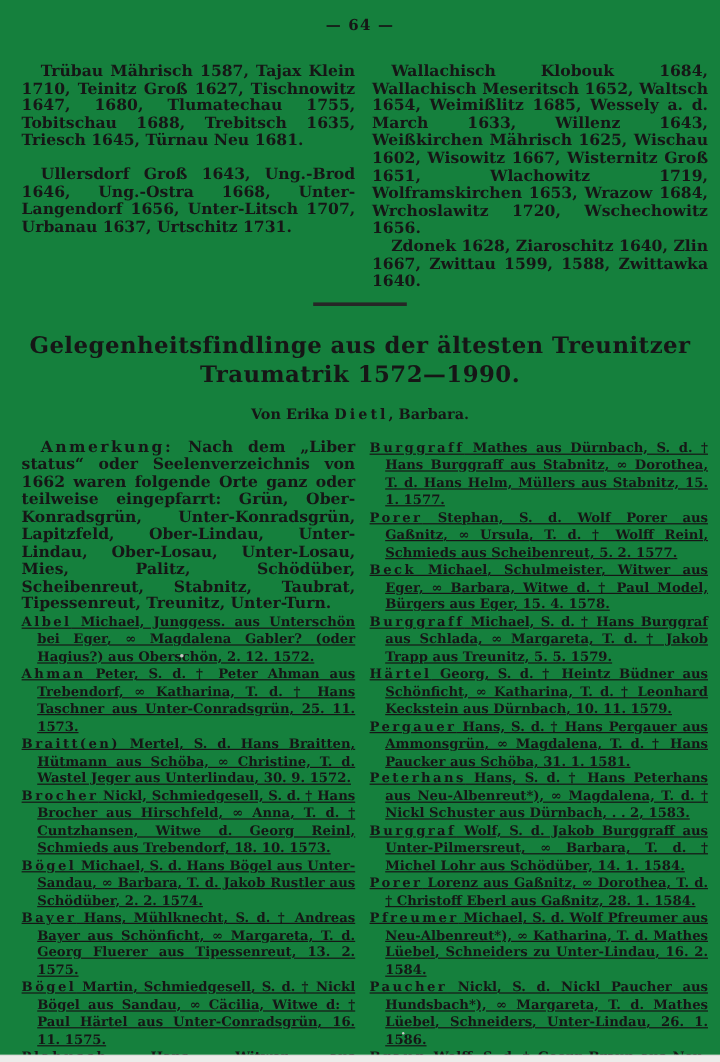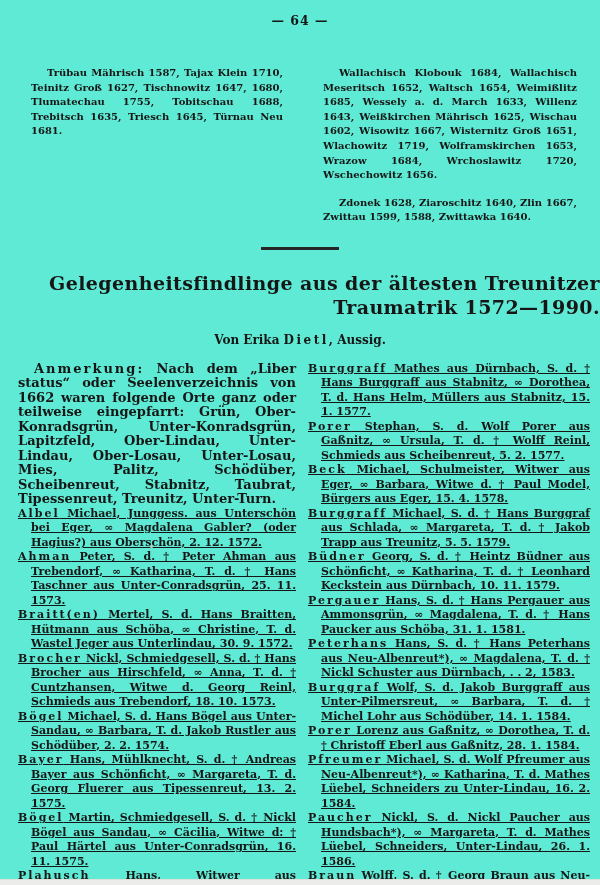--- a/index.html
+++ b/index.html
@@ -1,19 +1,19 @@
 <!DOCTYPE html>
 <html lang="de"><head>
 <meta charset="utf-8">
 <style>
   html,body{margin:0;padding:0;background:#e9e9e7;}
   .page{
     position:relative;
     width:600px;height:885px;
-    background:#5eead4;
+    background:#15803d;
     overflow:hidden;
     font-family:"DejaVu Serif","Liberation Serif",serif;
     color:#161616;
     font-weight:700;
     -webkit-font-smoothing:antialiased;
   }
   .pageno{
     text-align:center;
     padding-top:13px;
     font-size:12.5px;
@@ -21,34 +21,34 @@
   }
   .toprow{
     display:flex;
     gap:14px;
     margin-top:25px;
     padding:0 10px 0 18px;
   }
   .top-left{width:278px;}
   .top-right{flex:1;}
   .tl{
-    margin:13px;
+    margin:0;
     text-indent:16px;
     text-align:justify;
-    font-size:10px;
+    font-size:13px;
     line-height:14.6px;
   }
   .top-left .tl + .tl{margin-top:13px;}
   .rule{
     width:78px;height:3px;
     background:#262626;
     margin:9px auto 0 auto;
   }
   .title{
-    text-align:right;
+    text-align:center;
     font-size:19px;
     line-height:24px;
     margin-top:21px;
     letter-spacing:0.4px;
   }
   .byline{
     text-align:center;
     font-size:12px;
     margin-top:14px;
   }
@@ -90,35 +90,36 @@
 </head>
 <body>
 
 <div class="page">
 
   <div class="pageno">— 64 —</div>
 
   <div class="toprow">
     <div class="top-left">
         <p class="tl">Trübau Mährisch 1587, Tajax Klein 1710, Teinitz Groß 1627, Tischnowitz 1647, 1680, Tlumatechau 1755, Tobitschau 1688, Trebitsch 1635, Triesch 1645, Türnau Neu 1681.</p>
+        <p class="tl">Ullersdorf Groß 1643, Ung.-Brod 1646, Ung.-Ostra 1668, Unter-Langendorf 1656, Unter-Litsch 1707, Urbanau 1637, Urtschitz 1731.</p>
       </div>
     <div class="top-right">
         <p class="tl">Wallachisch Klobouk 1684, Wallachisch Meseritsch 1652, Waltsch 1654, Weimißlitz 1685, Wessely a. d. March 1633, Willenz 1643, Weißkirchen Mährisch 1625, Wischau 1602, Wisowitz 1667, Wisternitz Groß 1651, Wlachowitz 1719, Wolframskirchen 1653, Wrazow 1684, Wrchoslawitz 1720, Wschechowitz 1656.</p>
         <p class="tl">Zdonek 1628, Ziaroschitz 1640, Zlin 1667, Zwittau 1599, 1588, Zwittawka 1640.</p>
       </div>
   </div>
 
   <div class="rule"></div>
 
   <div class="title">
     <div>Gelegenheitsfindlinge aus der ältesten Treunitzer</div>
     <div>Traumatrik 1572—1990.</div>
   </div>
 
-  <div class="byline"><span>Von Erika </span><span class="sp-name">Dietl</span><span>, Aussig.</span></div>
+  <div class="byline"><span>Von Erika </span><span class="sp-name">Dietl</span><span>, Barbara.</span></div>
 
   <div class="maincols">
     <div class="mc-left">
       <div class="note">
         <p><span class="sp">Anmerkung:</span><span> Nach dem „Liber status“ oder Seelenverzeichnis von 1662 waren folgende Orte ganz oder teilweise eingepfarrt: Grün, Ober-Konradsgrün, Unter-Konradsgrün, Lapitzfeld, Ober-Lindau, Unter-Lindau, Ober-Losau, Unter-Losau, Mies, Palitz, Schödüber, Scheibenreut, Stabnitz, Taubrat, Tipessenreut, Treunitz, Unter-Turn.</span></p>
       </div>
       <div>
           <div class="entry"><span class="sp">Albel</span> Michael, Junggess. aus Unterschön bei Eger, ∞ Magdalena Gabler? (oder Hagius?) aus Oberschön, 2. 12. 1572.</div>
           <div class="entry"><span class="sp">Ahman</span> Peter, S. d. † Peter Ahman aus Trebendorf, ∞ Katharina, T. d. † Hans Taschner aus Unter-Conradsgrün, 25. 11. 1573.</div>
           <div class="entry"><span class="sp">Braitt(en)</span> Mertel, S. d. Hans Braitten, Hütmann aus Schöba, ∞ Christine, T. d. Wastel Jeger aus Unterlindau, 30. 9. 1572.</div>
@@ -128,21 +129,21 @@
           <div class="entry"><span class="sp">Bögel</span> Martin, Schmiedgesell, S. d. † Nickl Bögel aus Sandau, ∞ Cäcilia, Witwe d: † Paul Härtel aus Unter-Conradsgrün, 16. 11. 1575.</div>
           <div class="entry"><span class="sp">Plahusch</span> Hans, Witwer aus Heiligenkreuz, ∞ Anna, Witwe d. † Wolf Heinl aus Conradsgrün, 1. 11. 1576.</div>
         </div>
     </div>
     <div class="mc-right">
       <div>
           <div class="entry"><span class="sp">Burggraff</span> Mathes aus Dürnbach, S. d. † Hans Burggraff aus Stabnitz, ∞ Dorothea, T. d. Hans Helm, Müllers aus Stabnitz, 15. 1. 1577.</div>
           <div class="entry"><span class="sp">Porer</span> Stephan, S. d. Wolf Porer aus Gaßnitz, ∞ Ursula, T. d. † Wolff Reinl, Schmieds aus Scheibenreut, 5. 2. 1577.</div>
           <div class="entry"><span class="sp">Beck</span> Michael, Schulmeister, Witwer aus Eger, ∞ Barbara, Witwe d. † Paul Model, Bürgers aus Eger, 15. 4. 1578.</div>
           <div class="entry"><span class="sp">Burggraff</span> Michael, S. d. † Hans Burggraf aus Schlada, ∞ Margareta, T. d. † Jakob Trapp aus Treunitz, 5. 5. 1579.</div>
-          <div class="entry"><span class="sp">Büdner</span> Georg, S. d. † Heintz Büdner aus Schönficht, ∞ Katharina, T. d. † Leonhard Keckstein aus Dürnbach, 10. 11. 1579.</div>
+          <div class="entry"><span class="sp">Härtel</span> Georg, S. d. † Heintz Büdner aus Schönficht, ∞ Katharina, T. d. † Leonhard Keckstein aus Dürnbach, 10. 11. 1579.</div>
           <div class="entry"><span class="sp">Pergauer</span> Hans, S. d. † Hans Pergauer aus Ammonsgrün, ∞ Magdalena, T. d. † Hans Paucker aus Schöba, 31. 1. 1581.</div>
           <div class="entry"><span class="sp">Peterhans</span> Hans, S. d. † Hans Peterhans aus Neu-Albenreut*), ∞ Magdalena, T. d. † Nickl Schuster aus Dürnbach, . . 2, 1583.</div>
           <div class="entry"><span class="sp">Burggraf</span> Wolf, S. d. Jakob Burggraff aus Unter-Pilmersreut, ∞ Barbara, T. d. † Michel Lohr aus Schödüber, 14. 1. 1584.</div>
           <div class="entry"><span class="sp">Porer</span> Lorenz aus Gaßnitz, ∞ Dorothea, T. d. † Christoff Eberl aus Gaßnitz, 28. 1. 1584.</div>
           <div class="entry"><span class="sp">Pfreumer</span> Michael, S. d. Wolf Pfreumer aus Neu-Albenreut*), ∞ Katharina, T. d. Mathes Lüebel, Schneiders zu Unter-Lindau, 16. 2. 1584.</div>
           <div class="entry"><span class="sp">Paucher</span> Nickl, S. d. Nickl Paucher aus Hundsbach*), ∞ Margareta, T. d. Mathes Lüebel, Schneiders, Unter-Lindau, 26. 1. 1586.</div>
           <div class="entry"><span class="sp">Braun</span> Wolff, S. d. † Georg Braun aus Neu-Albenreut*), ∞ Anna, T. d. † Georg Pergauer aus Palitz, 1586.</div>
         </div>
     </div>
   </div>

